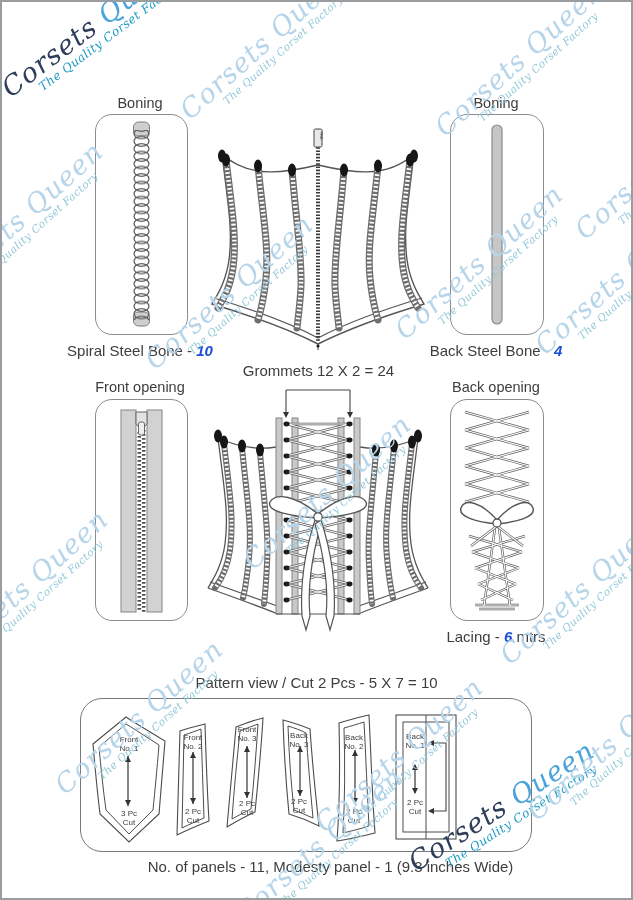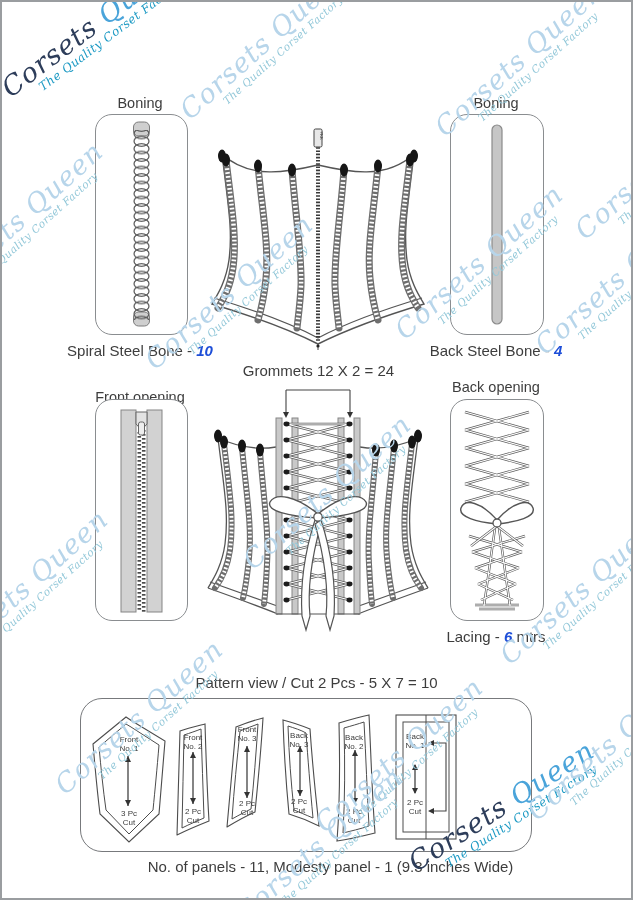--- a/index.html
+++ b/index.html
@@ -98,21 +98,21 @@
         <ellipse cx="144" cy="52" rx="4" ry="6.5"></ellipse>
     </g>
     <line x1="118" y1="26" x2="118" y2="224" stroke="#3a3a3a" stroke-width="4" stroke-dasharray="1.6 1.6"></line>
     <line x1="118" y1="226" x2="118" y2="233" stroke="#444" stroke-width="1"></line>
     <circle cx="118" cy="228" r="1.6" fill="#222"></circle>
     <rect x="114" y="11" width="8" height="18" rx="1.5" fill="#e8e8e8" stroke="#444" stroke-width="1"></rect>
     <text transform="translate(120.3,13.5) rotate(90)" font-size="4.2" fill="#333">YKK</text>
   </svg>
   <div class="cap" style="left:0;top:360px;width:633px">Grommets 12 X 2 = 24</div>
 
-  <div class="lbl" style="left:58px;top:387px">Front opening</div>
+  <div class="lbl" style="left:58px;top:377px">Front opening</div>
   <div class="lbl" style="left:414px;top:377px">Back opening</div>
 
   <div class="hwbox" style="left:93px;top:397px;width:91px;height:220px">
     <svg width="91" height="220" viewBox="0 0 91 220">
       <defs>
         <pattern id="teeth" width="91" height="4" patternUnits="userSpaceOnUse">
           <rect x="41.5" y="0" width="3.6" height="1.7" fill="#4a4a4a"></rect>
           <rect x="45.9" y="2" width="3.6" height="1.7" fill="#4a4a4a"></rect>
         </pattern>
       </defs>

